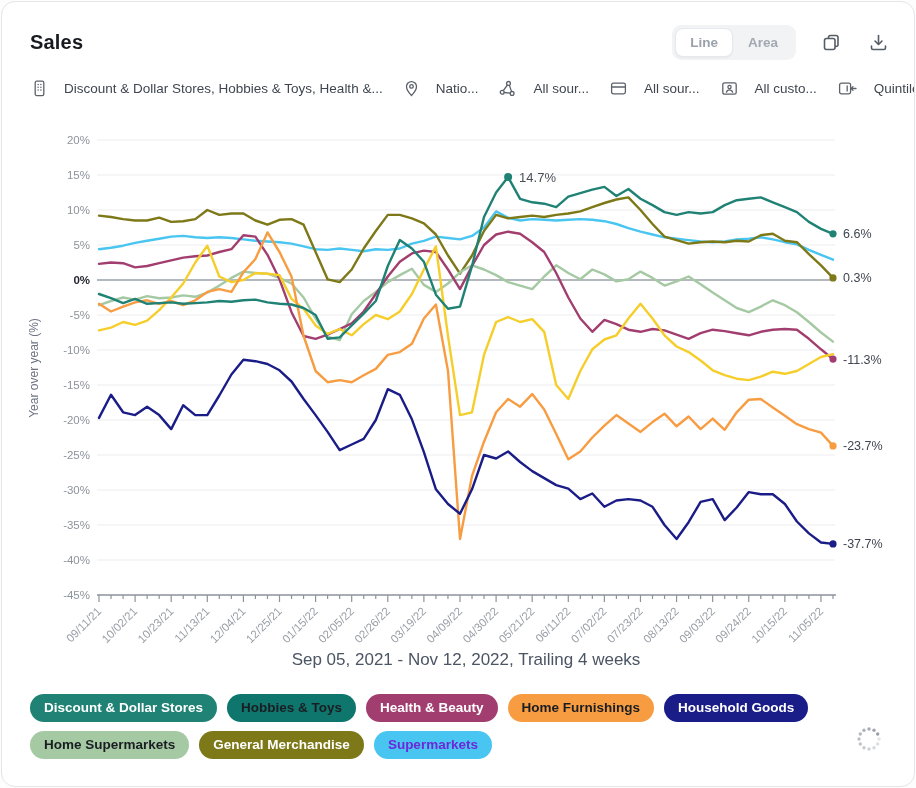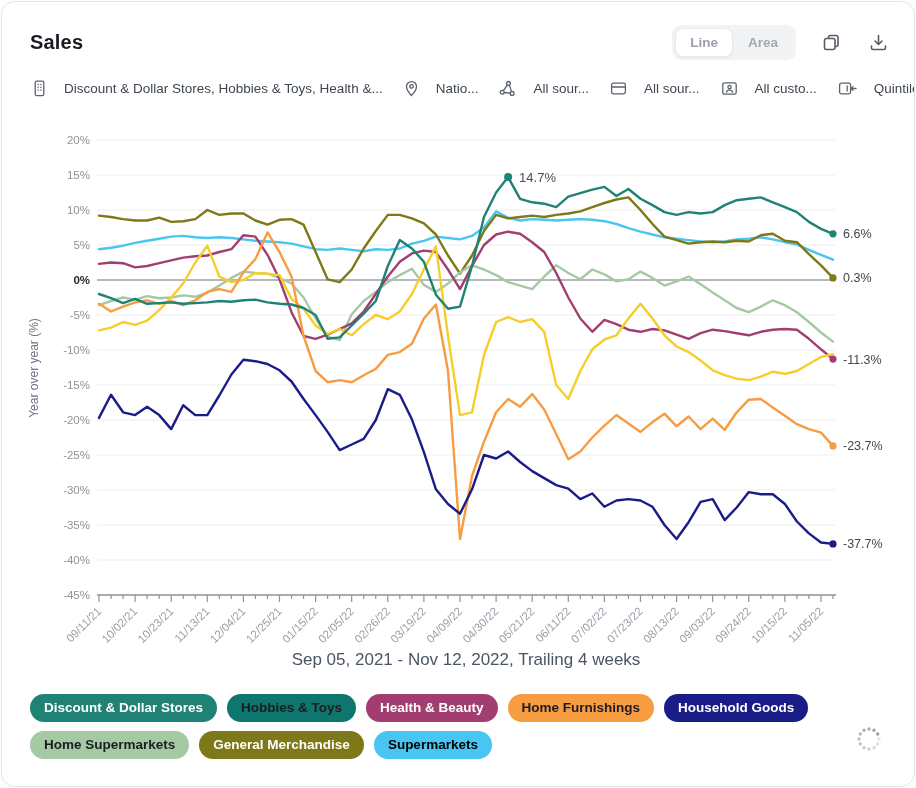--- a/index.html
+++ b/index.html
@@ -237,21 +237,21 @@
   <div class="caption">Sep 05, 2021 - Nov 12, 2022, Trailing 4 weeks</div>
 
   <div class="legend" id="legend">
       <span class="pill" style="background: rgb(31, 130, 116); color: rgb(255, 255, 255);">Discount &amp; Dollar Stores</span>
       <span class="pill" style="background: #0f766e; color: rgb(26, 29, 33);">Hobbies &amp; Toys</span>
       <span class="pill" style="background: rgb(162, 62, 111); color: rgb(255, 255, 255);">Health &amp; Beauty</span>
       <span class="pill" style="background: rgb(248, 156, 66); color: rgb(26, 29, 33);">Home Furnishings</span>
       <span class="pill" style="background: rgb(26, 28, 135); color: rgb(255, 255, 255);">Household Goods</span>
       <span class="pill" style="background: rgb(165, 201, 163); color: rgb(26, 29, 33);">Home Supermarkets</span>
       <span class="pill" style="background: rgb(125, 120, 24); color: rgb(255, 255, 255);">General Merchandise</span>
-      <span class="pill" style="background: rgb(73, 197, 241); color: #000000;">Supermarkets</span>
+      <span class="pill" style="background: rgb(73, 197, 241); color: #6d28d9;">Supermarkets</span>
     </div>
 
   <svg class="spinner" id="spinner" viewBox="0 0 28 28">
       <circle cx="24.0" cy="14.0" r="1.7" fill="#8d949c" opacity="0.25"></circle>
       <circle cx="22.7" cy="19.0" r="1.7" fill="#8d949c" opacity="0.31"></circle>
       <circle cx="19.0" cy="22.7" r="1.7" fill="#8d949c" opacity="0.37"></circle>
       <circle cx="14.0" cy="24.0" r="1.7" fill="#8d949c" opacity="0.43"></circle>
       <circle cx="9.0" cy="22.7" r="1.7" fill="#8d949c" opacity="0.49"></circle>
       <circle cx="5.3" cy="19.0" r="1.7" fill="#8d949c" opacity="0.55"></circle>
       <circle cx="4.0" cy="14.0" r="1.7" fill="#8d949c" opacity="0.60"></circle>

